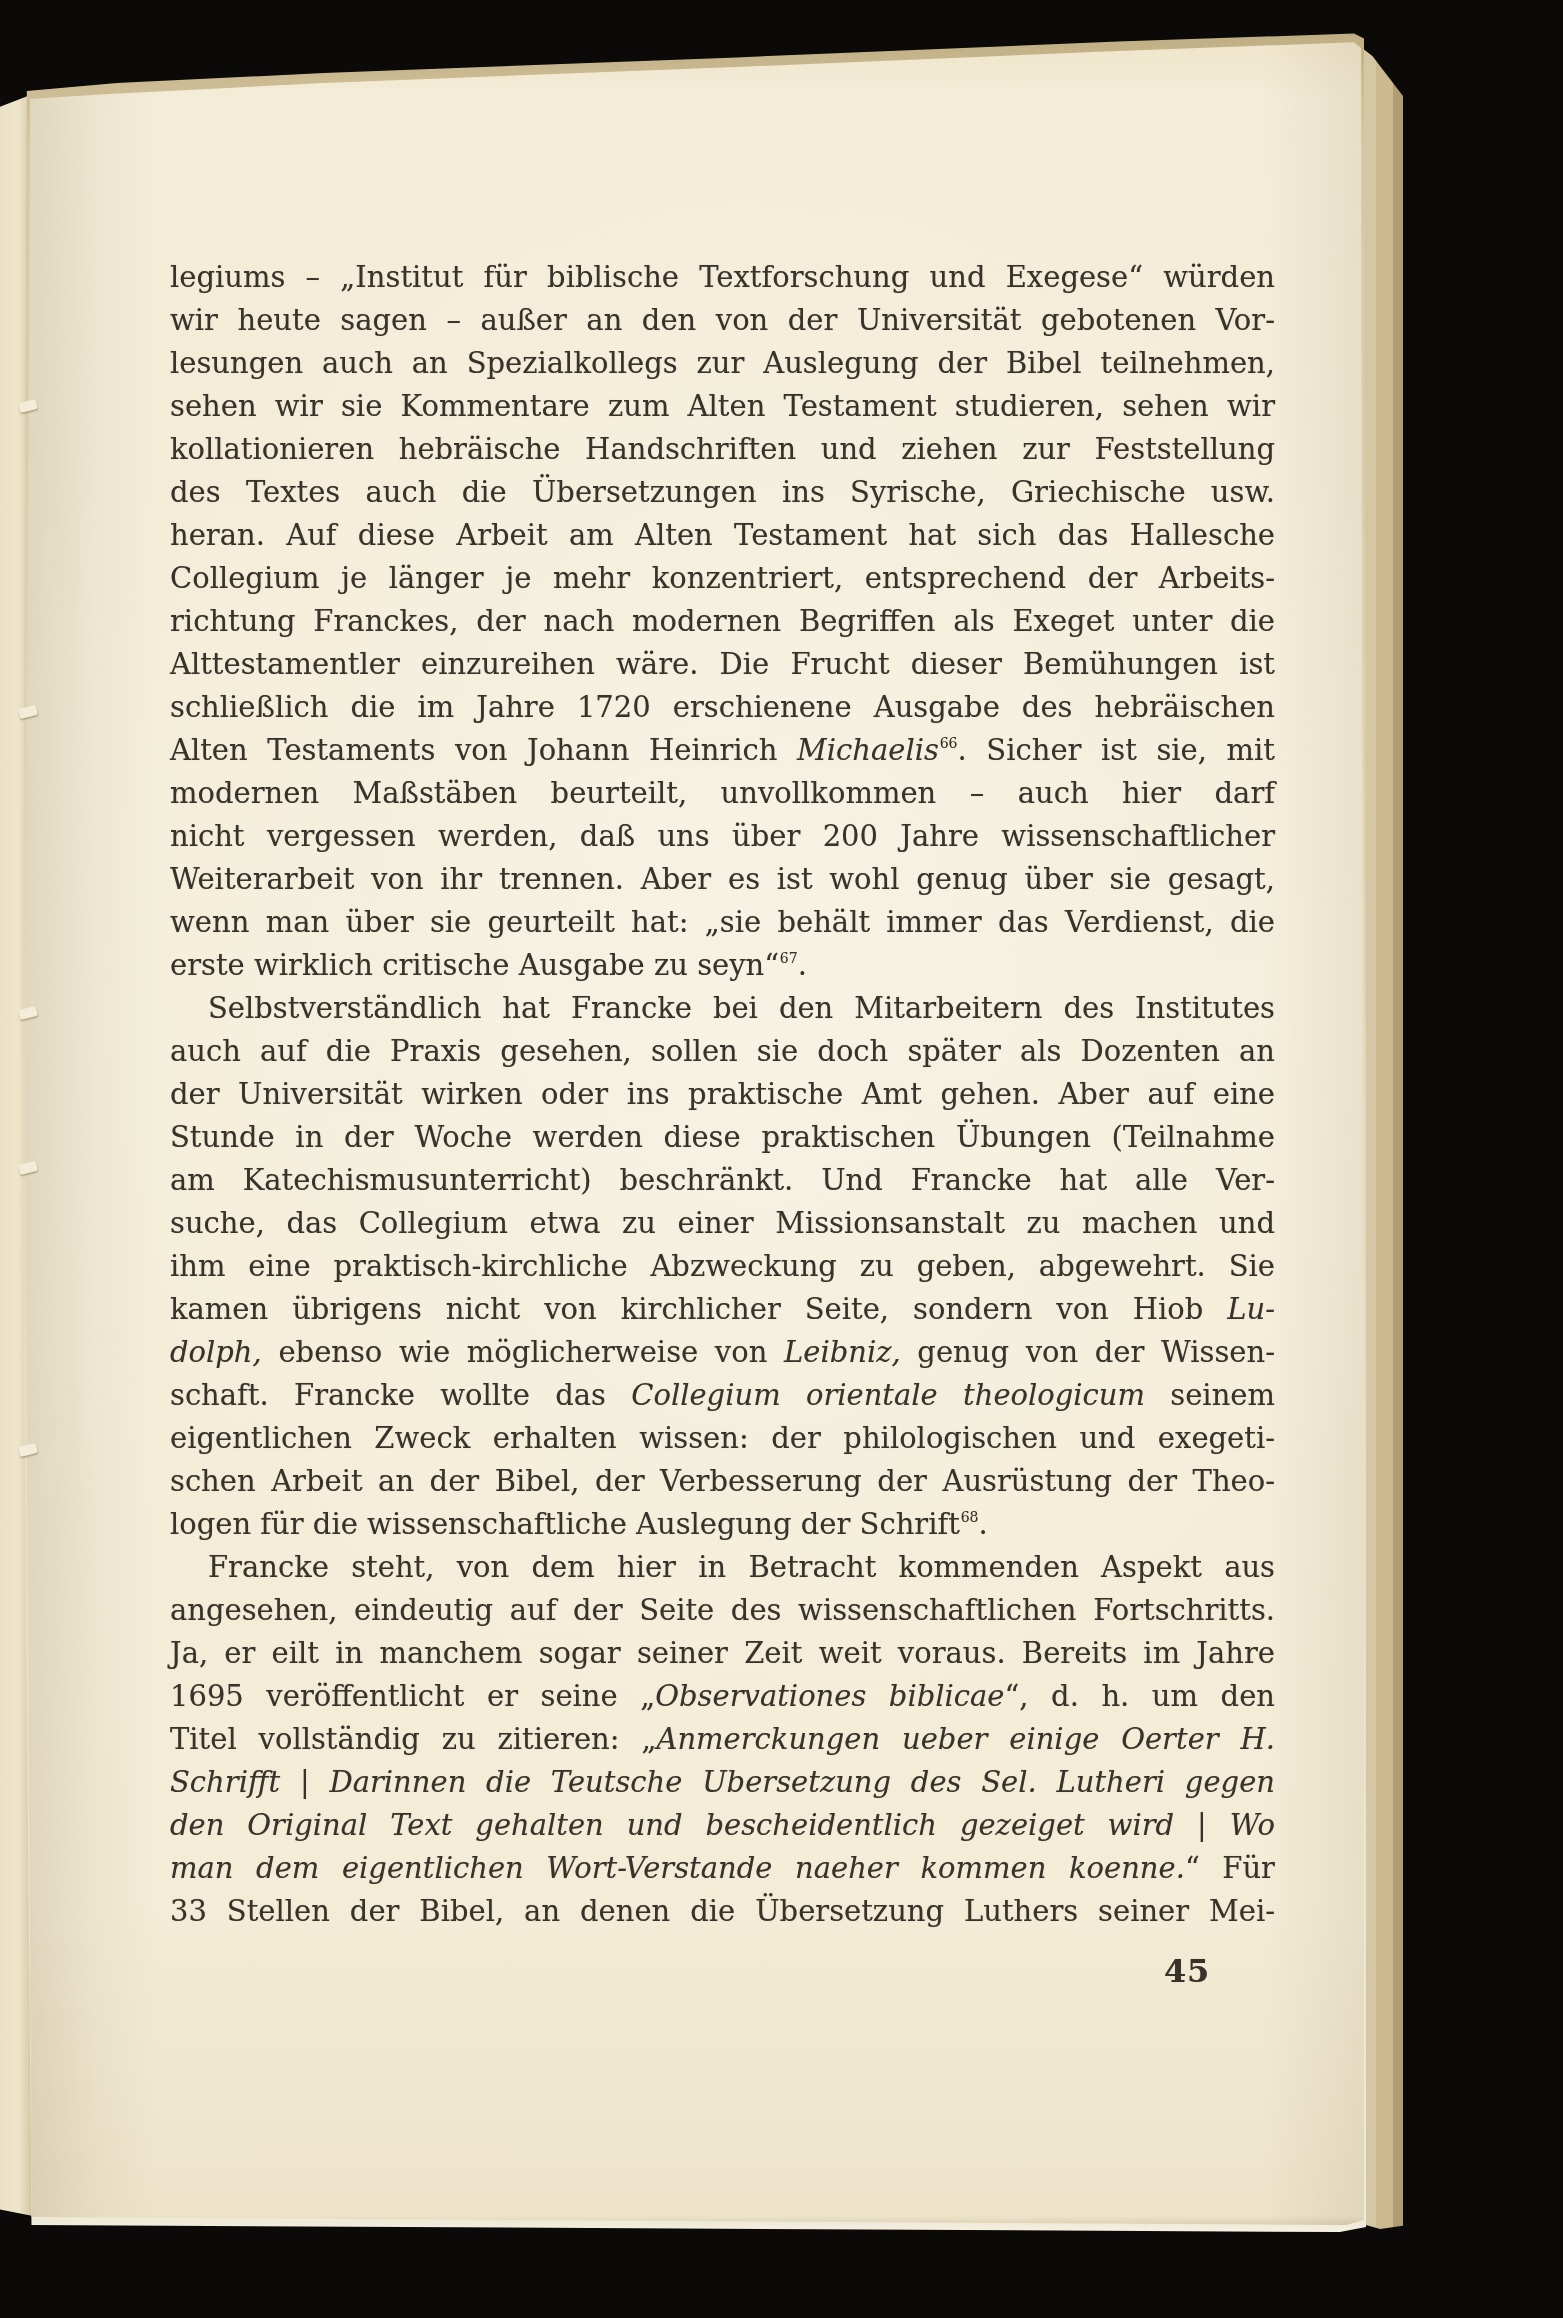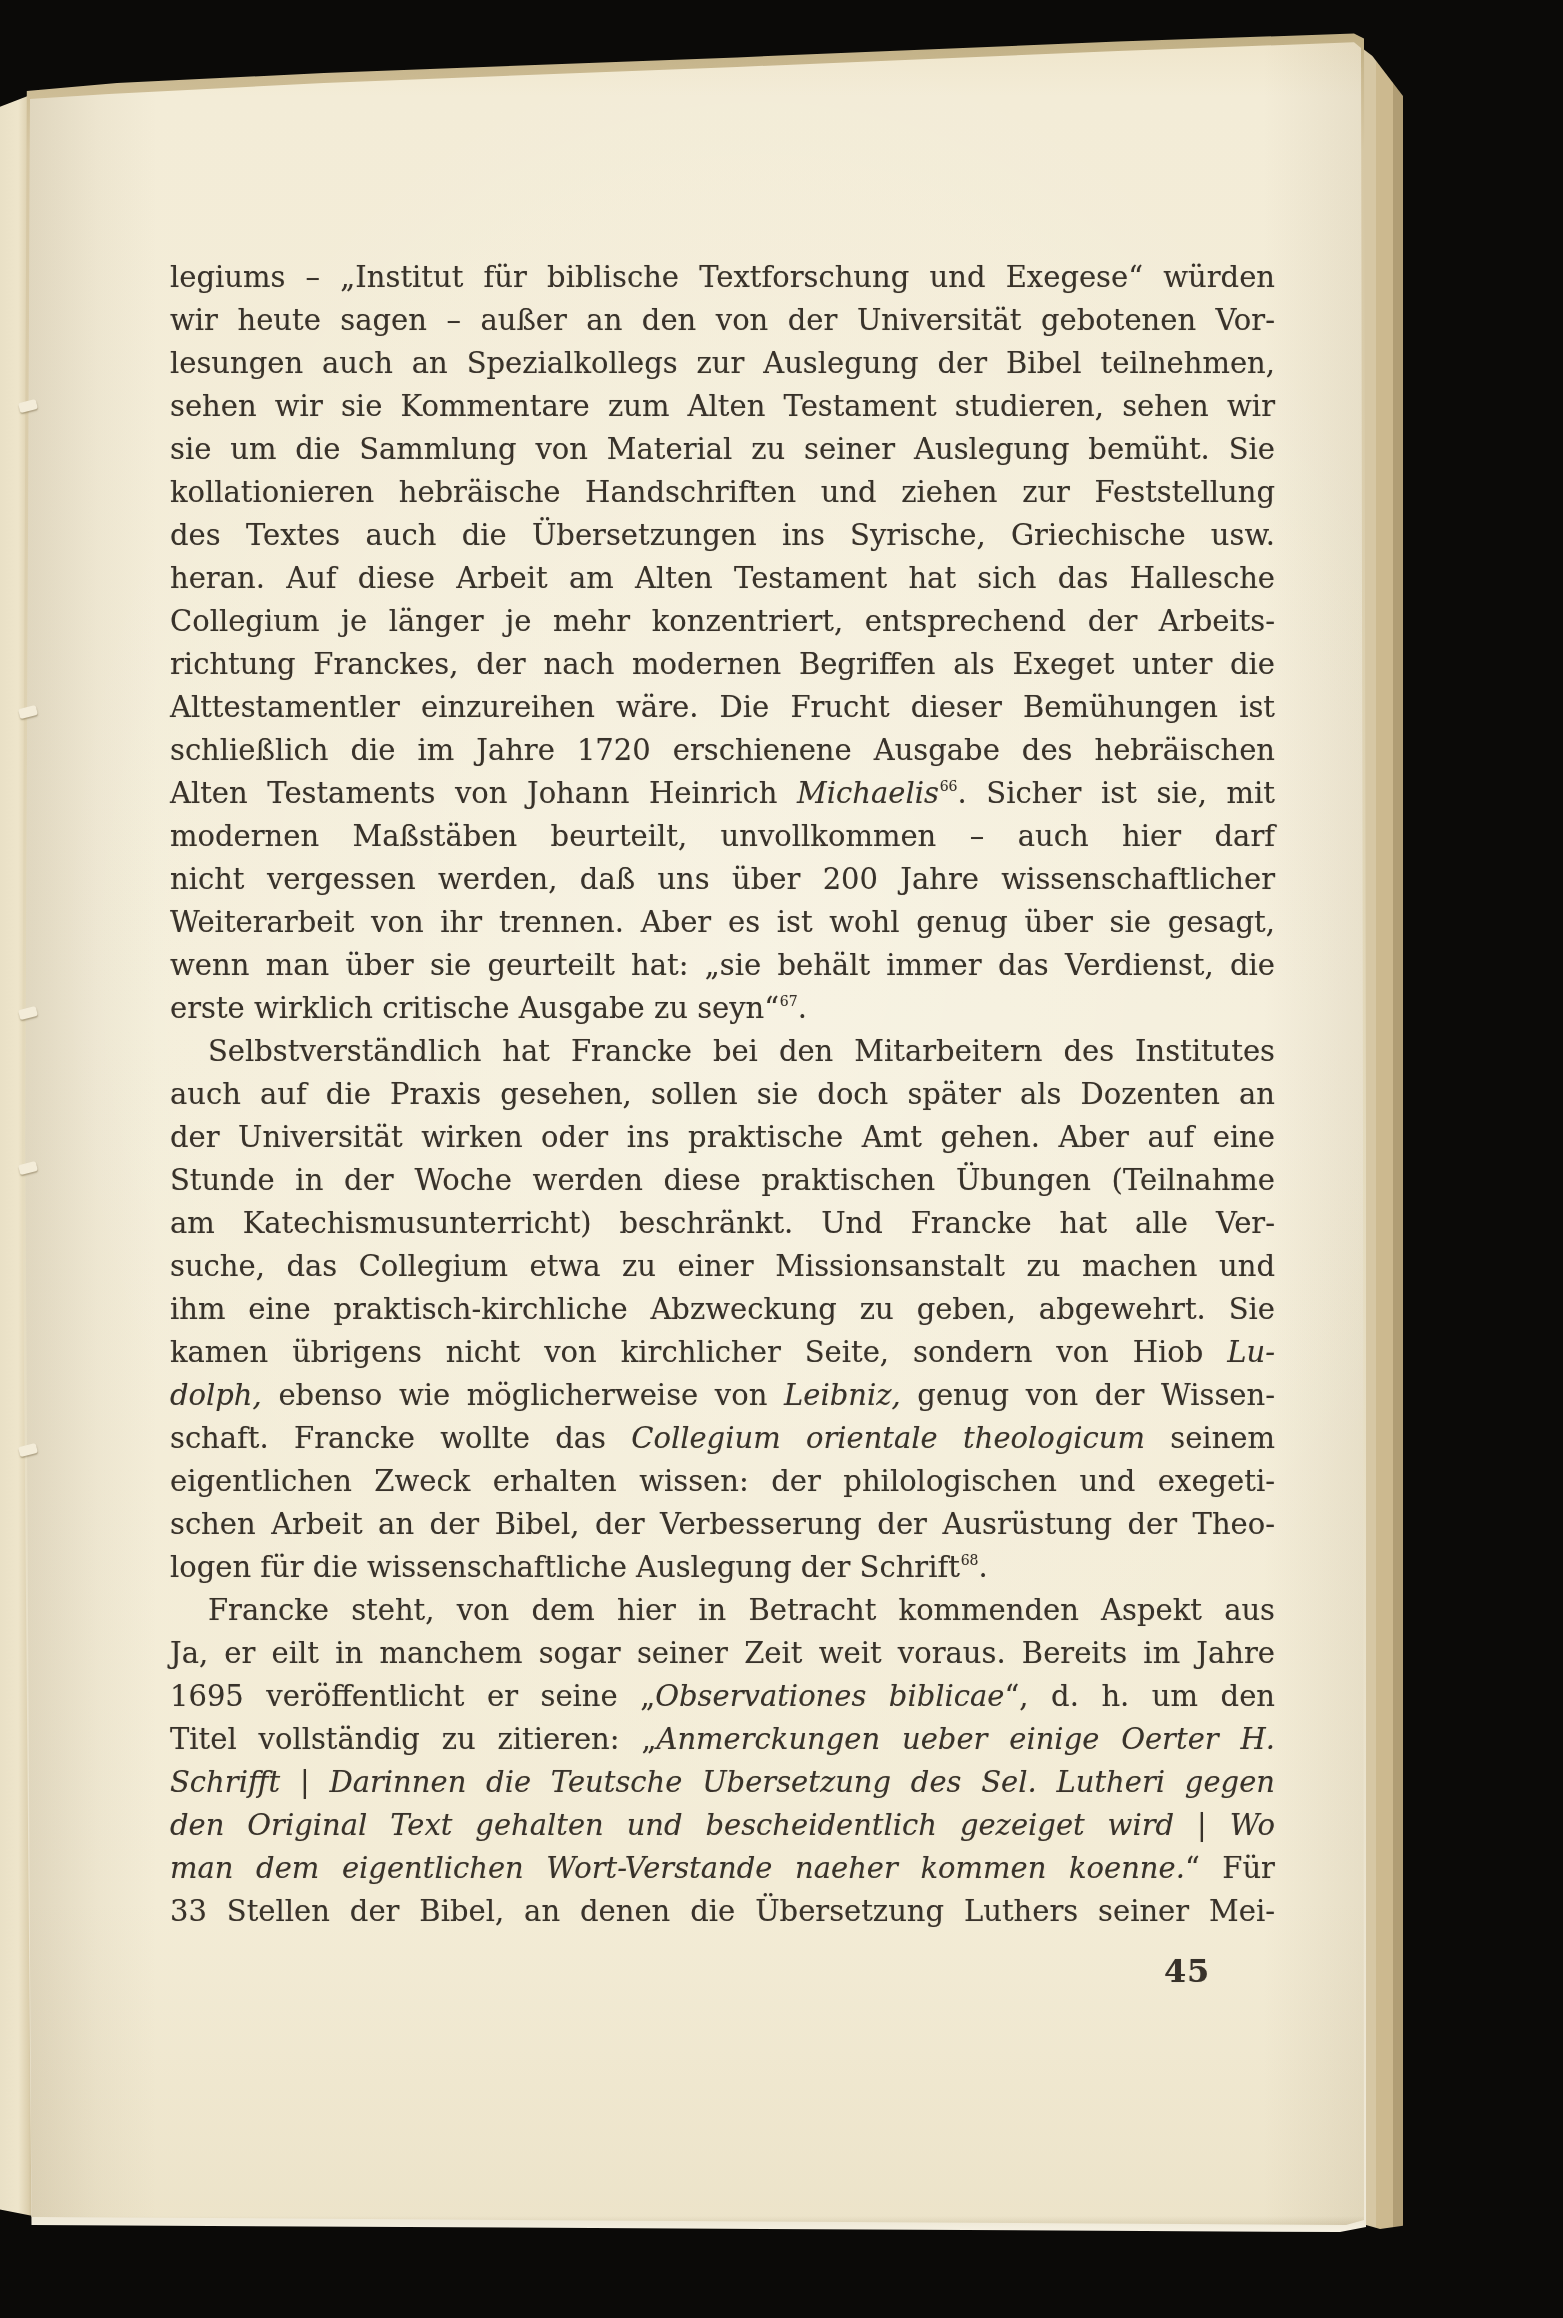--- a/index.html
+++ b/index.html
@@ -81,21 +81,20 @@
   <div class="page-stack"></div>
 
   <div class="page-edge"></div>
 
   <div class="page-main">
     <div class="textblock" id="text-lines">
         <div class="line"><span>legiums – „Institut für biblische Textforschung und Exegese“ würden</span></div>
         <div class="line"><span>wir heute sagen – außer an den von der Universität gebotenen Vor-</span></div>
         <div class="line"><span>lesungen auch an Spezialkollegs zur Auslegung der Bibel teilnehmen,</span></div>
         <div class="line"><span>sehen wir sie Kommentare zum Alten Testament studieren, sehen wir</span></div>
-        <div class="line"><span>sie um die Sammlung von Material zu seiner Auslegung bemüht. Sie</span></div>
         <div class="line"><span>kollationieren hebräische Handschriften und ziehen zur Feststellung</span></div>
         <div class="line"><span>des Textes auch die Übersetzungen ins Syrische, Griechische usw.</span></div>
         <div class="line"><span>heran. Auf diese Arbeit am Alten Testament hat sich das Hallesche</span></div>
         <div class="line"><span>Collegium je länger je mehr konzentriert, entsprechend der Arbeits-</span></div>
         <div class="line"><span>richtung Franckes, der nach modernen Begriffen als Exeget unter die</span></div>
         <div class="line"><span>Alttestamentler einzureihen wäre. Die Frucht dieser Bemühungen ist</span></div>
         <div class="line"><span>schließlich die im Jahre 1720 erschienene Ausgabe des hebräischen</span></div>
         <div class="line"><span>Alten Testaments von Johann Heinrich </span><span class="it">Michaelis</span><sup>66</sup><span>. Sicher ist sie, mit</span></div>
         <div class="line"><span>modernen Maßstäben beurteilt, unvollkommen – auch hier darf</span></div>
         <div class="line"><span>nicht vergessen werden, daß uns über 200 Jahre wissenschaftlicher</span></div>
@@ -109,20 +108,21 @@
         <div class="line"><span>am Katechismusunterricht) beschränkt. Und Francke hat alle Ver-</span></div>
         <div class="line"><span>suche, das Collegium etwa zu einer Missionsanstalt zu machen und</span></div>
         <div class="line"><span>ihm eine praktisch-kirchliche Abzweckung zu geben, abgewehrt. Sie</span></div>
         <div class="line"><span>kamen übrigens nicht von kirchlicher Seite, sondern von Hiob </span><span class="it">Lu-</span></div>
         <div class="line"><span class="it">dolph,</span><span> ebenso wie möglicherweise von </span><span class="it">Leibniz,</span><span> genug von der Wissen-</span></div>
         <div class="line"><span>schaft. Francke wollte das </span><span class="it">Collegium orientale theologicum</span><span> seinem</span></div>
         <div class="line"><span>eigentlichen Zweck erhalten wissen: der philologischen und exegeti-</span></div>
         <div class="line"><span>schen Arbeit an der Bibel, der Verbesserung der Ausrüstung der Theo-</span></div>
         <div class="line no-just"><span>logen für die wissenschaftliche Auslegung der Schrift</span><sup>68</sup><span>.</span></div>
         <div class="line indent"><span>Francke steht, von dem hier in Betracht kommenden Aspekt aus</span></div>
+        <div class="line"><span>angesehen, eindeutig auf der Seite des wissenschaftlichen Fortschritts.</span></div>
         <div class="line"><span>Ja, er eilt in manchem sogar seiner Zeit weit voraus. Bereits im Jahre</span></div>
         <div class="line"><span>1695 veröffentlicht er seine „</span><span class="it">Observationes biblicae</span><span>“, d. h. um den</span></div>
         <div class="line"><span>Titel vollständig zu zitieren: „</span><span class="it">Anmerckungen ueber einige Oerter H.</span></div>
         <div class="line"><span class="it">Schrifft | Darinnen die Teutsche Ubersetzung des Sel. Lutheri gegen</span></div>
         <div class="line"><span class="it">den Original Text gehalten und bescheidentlich gezeiget wird | Wo</span></div>
         <div class="line"><span class="it">man dem eigentlichen Wort-Verstande naeher kommen koenne.</span><span>“ Für</span></div>
         <div class="line"><span>33 Stellen der Bibel, an denen die Übersetzung Luthers seiner Mei-</span></div>
       </div>
     <div class="page-number">45</div>
   </div>

